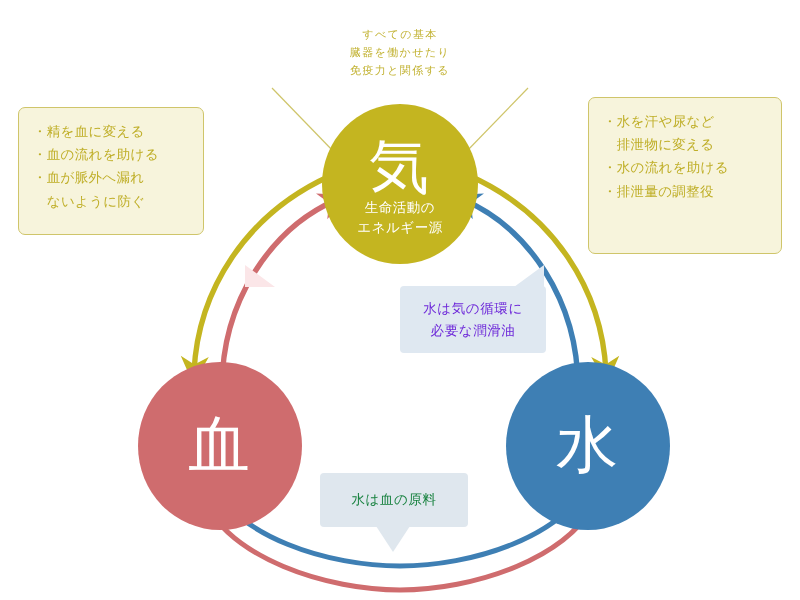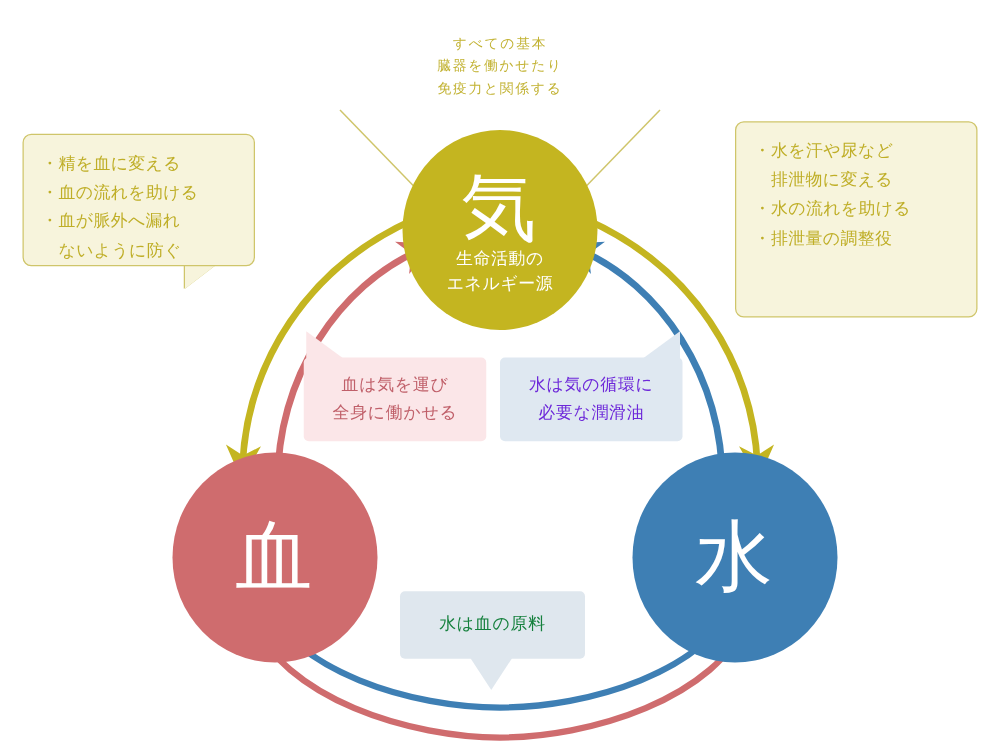--- a/index.html
+++ b/index.html
@@ -76,21 +76,21 @@
     background: #f7f4dc;
     border: 1px solid #cfc56a;
     border-radius: 7px;
     color: #bfae27;
     font-size: 13.5px;
     line-height: 1.72;
     letter-spacing: 0.3px;
     white-space: pre-line;
     padding: 12px 10px 12px 14px;
   }
-  #callout-left  { left: 18px;  top: 107px; width: 186px; height: 106px; }
+  #callout-left  { left: 18px;  top: 107px; width: 186px; height: 128px; }
   #callout-right { left: 588px; top: 97px; width: 194px; height: 157px; }
 
   .callout-tail {
     position: absolute;
     width: 0; height: 0;
   }
   
   #tail-left {
     left: 148px; top: 205px;
     border-left: 0 solid transparent;
@@ -231,22 +231,20 @@
 
   <div class="node" id="node-ketsu">
     <div class="glyph">血</div>
   </div>
 
   <div class="node" id="node-sui">
     <div class="glyph">水</div>
   </div>
 
   <div class="rel-tail" id="rel-blood-tail"></div>
-  <div class="relbox" id="rel-blood">血は気を運び
-全身に働かせる</div>
 
   <div class="rel-tail" id="rel-water-tail"></div>
   <div class="relbox" id="rel-water">水は気の循環に
 必要な潤滑油</div>
 
   <div class="rel-tail" id="rel-origin-tail"></div>
   <div class="relbox" id="rel-origin">水は血の原料</div>
 
 </div>
 

